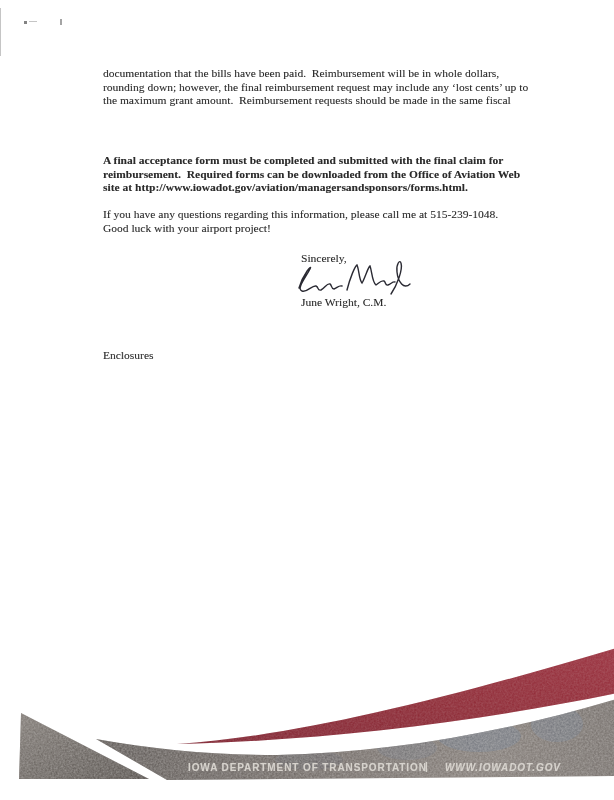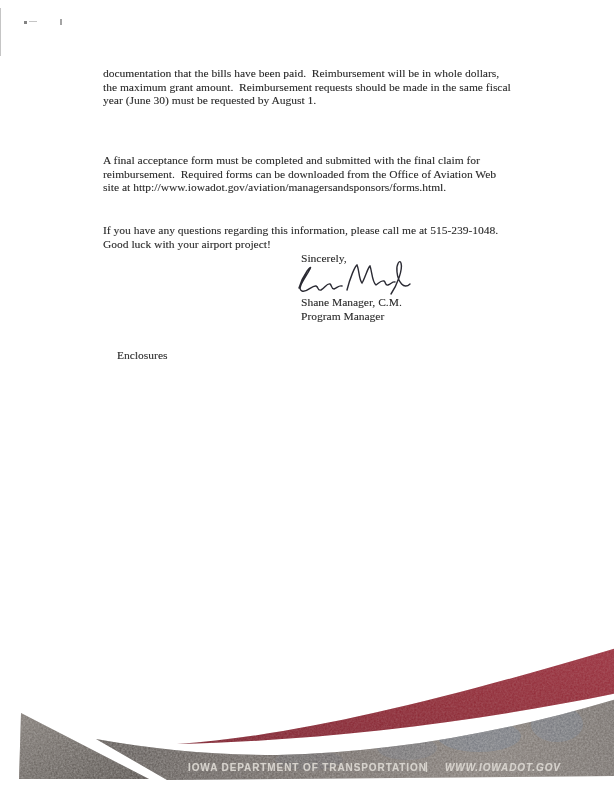--- a/index.html
+++ b/index.html
@@ -16,32 +16,32 @@
   .para { position: absolute; left: 103px; }
   .line {
     white-space: pre;
     font-size: 11.4px;
     line-height: 13.7px;
     letter-spacing: 0.05px;
     color: #2b2b2b;
     text-shadow: 0.3px 0 0 rgba(60,60,60,0.35);
   }
   .para-1 { top: 67px; }
-  .para-2 { top: 154px; }
-  .para-3 { top: 224px; }
+  .para-2 { top: 154px; font-weight: bold; }
+  .para-3 { top: 208px; }
 
   .closing { position: absolute; left: 301px; top: 252px; }
   .closing .line { display: block; }
   .signature-wrap {
     position: absolute; left: -8px; top: 6px;
     width: 122px; height: 44px; pointer-events: none;
   }
   .signer-block { position: absolute; left: 0; top: 44px; width: 200px; }
 
-  .enclosure-block { position: absolute; left: 117px; top: 349px; text-align: center; }
+  .enclosure-block { position: absolute; left: 103px; top: 349px; text-align: center; }
 
   
   .artifact { position: absolute; background: #5a5a5a; }
   .artifact.dot   { left: 24px; top: 21px; width: 3px; height: 3px; opacity: .75; }
   .artifact.dash  { left: 29px; top: 21px; width: 8px; height: 1px; opacity: .35; }
   .artifact.tick  { left: 60px; top: 19px; width: 2px; height: 6px; opacity: .55; }
   .artifact.edge  { left: 0px;  top: 8px;  width: 1px; height: 48px; opacity: .35; }
 
   
   .footer { position: absolute; left: 9px; top: 628px; width: 614px; height: 172px; }
@@ -65,22 +65,22 @@
 
 <div class="page">
 
   <div class="artifact dot"></div>
   <div class="artifact dash"></div>
   <div class="artifact tick"></div>
   <div class="artifact edge"></div>
 
   <div class="para para-1">
     <div class="line">documentation that the bills have been paid.  Reimbursement will be in whole dollars,</div>
+    <div class="line">rounding down; however, the final reimbursement request may include any ‘lost cents’ up to</div>
     <div class="line">the maximum grant amount.  Reimbursement requests should be made in the same fiscal</div>
-    <div class="line">year (June 30) must be requested by August 1.</div>
   </div>
 
   <div class="para para-2">
     <div class="line">A final acceptance form must be completed and submitted with the final claim for</div>
     <div class="line">reimbursement.  Required forms can be downloaded from the Office of Aviation Web</div>
     <div class="line">site at http://www.iowadot.gov/aviation/managersandsponsors/forms.html.</div>
   </div>
 
   <div class="para para-3">
     <div class="line">If you have any questions regarding this information, please call me at 515-239-1048.</div>
@@ -92,22 +92,21 @@
     <div class="signature-wrap">
       <svg width="122" height="44" viewBox="0 0 122 44">
         <g fill="none" stroke="#2a2a33" stroke-width="1.4" stroke-linecap="round">
           <path d="M6,30 C10,16 20,5 17,11 C13,19 3,31 9,33 C14,35 19,27 23,28 C26,29 24,33 28,32 C32,30 34,25 37,26 C39,27 38,31 41,31 C44,30 46,27 49,28"></path>
           <path d="M54,32 C57,20 62,8 64,7 C66,11 66,22 69,25 C72,20 75,9 77,8 C79,13 79,24 83,27 C86,25 88,22 91,23 C93,24 92,28 95,27 C98,26 100,23 102,24"></path>
           <path d="M98,36 C104,27 110,12 108,5 C107,1 103,6 104,14 C105,24 111,32 117,26"></path>
         </g>
       </svg>
     </div>
     <div class="signer-block">
-      <div class="line">Shane Manager, C.M.</div>
-      <div class="line">Program Manager</div>
+      <div class="line">June Wright, C.M.</div>
     </div>
   </div>
 
   <div class="enclosure-block">
     <div class="line">Enclosures</div>
   </div>
 
   <div class="footer">
     <svg width="614" height="172" viewBox="0 0 614 172">
       <defs>

